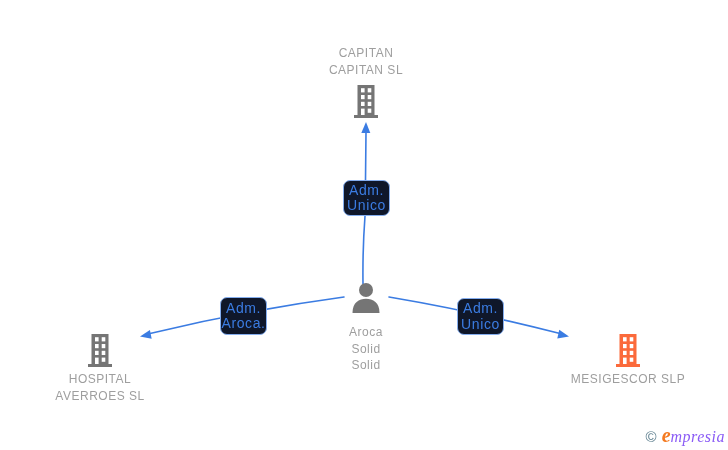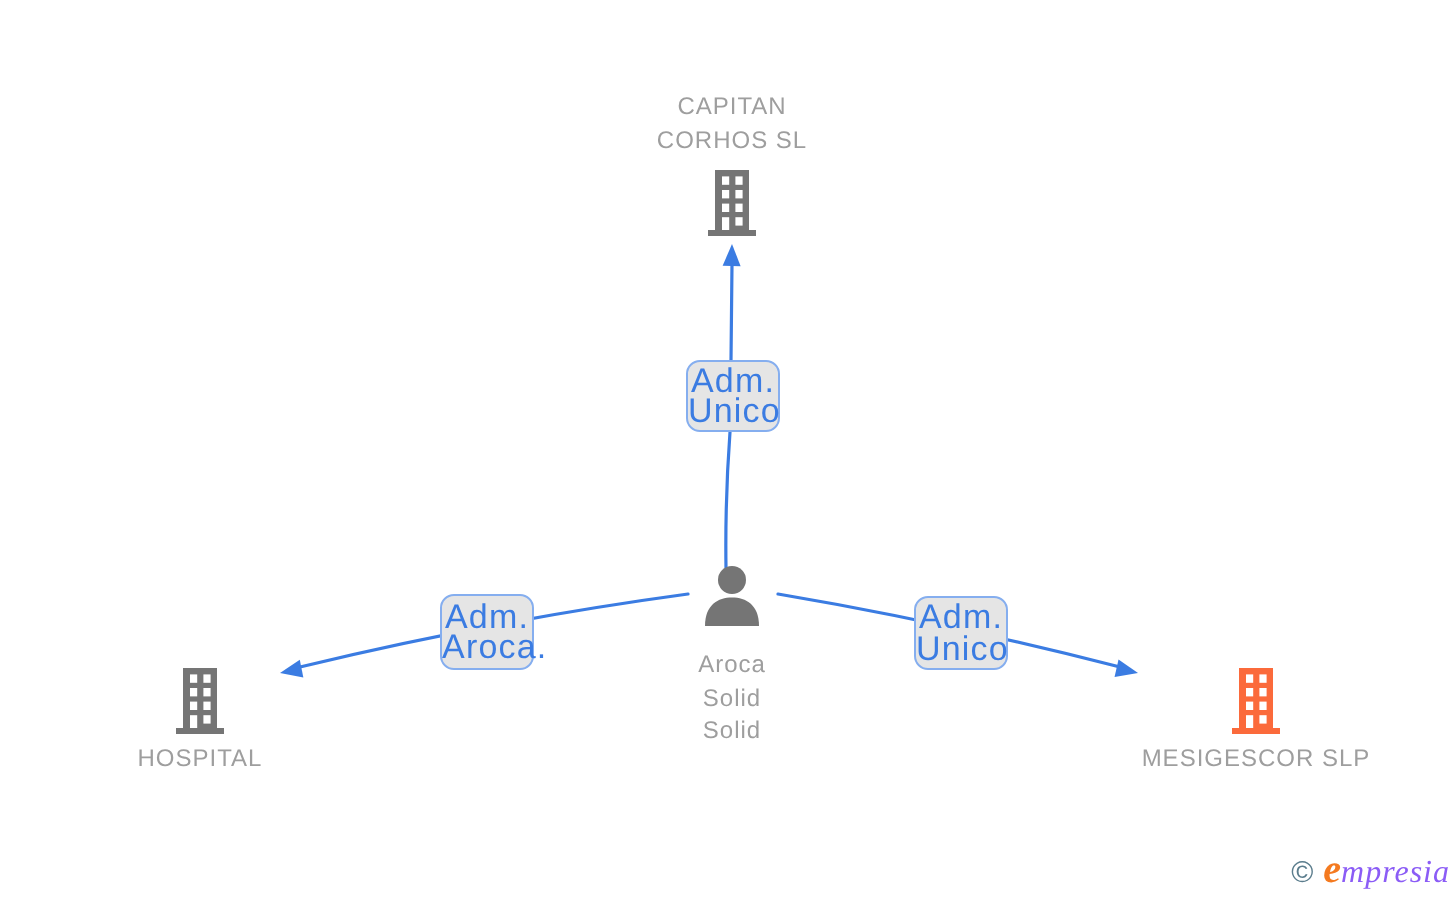--- a/index.html
+++ b/index.html
@@ -7,22 +7,22 @@
     position:relative;width:728px;height:450px;background:#ffffff;overflow:hidden;
     font-family:"Liberation Sans",sans-serif;
   }
   .edges-layer{position:absolute;left:0;top:0;width:728px;height:450px;}
   .node-label{
     position:absolute;text-align:center;color:#9e9e9e;font-size:12px;line-height:16.5px;
     letter-spacing:0.5px;white-space:nowrap;
   }
   .node-icon{position:absolute;cursor:pointer;}
   .edge-label{
-    position:absolute;background:#e5e5e5;border:1.5px solid #85aeef;border-radius:7px;
-    color:#3b7ce2;font-size:17px;line-height:15.5px;letter-spacing:0.6px;text-align:center;
+    position:absolute;background:#0f172a;border:1.5px solid #85aeef;border-radius:7px;
+    color:#3b7ce2;font-size:14px;line-height:15.5px;letter-spacing:0.6px;text-align:center;
     display:flex;flex-direction:column;justify-content:center;cursor:pointer;
   }
   .logo{
     position:absolute;right:3px;bottom:3px;display:flex;align-items:baseline;cursor:pointer;
     font-family:"Liberation Serif",serif;
   }
   .logo .copy{color:#5b7d8d;font-size:15px;margin-right:5px;font-family:"Liberation Sans",sans-serif;}
   .logo .brand-e{color:#f47a20;font-size:20px;font-style:italic;font-weight:bold;}
   .logo .brand-rest{color:#8b5cf6;font-size:16px;font-style:italic;letter-spacing:0.5px;}
 </style>
@@ -40,21 +40,21 @@
     </g>
     <g fill="#3b7ce2" stroke="none">
       <path d="M 0 0 L -11 -4.5 L -11 4.5 Z" transform="translate(366,122) rotate(-89)"></path>
       <path d="M 0 0 L -11 -4.5 L -11 4.5 Z" transform="translate(140,336.5) rotate(168.6)"></path>
       <path d="M 0 0 L -11 -4.5 L -11 4.5 Z" transform="translate(569,336.5) rotate(12.7)"></path>
     </g>
   </svg>
 
   <div class="node-label" style="left:286px;top:45px;width:160px;">
     <div>CAPITAN</div>
-    <div>CORHOS SL</div>
+    <div>CAPITAN SL</div>
   </div>
   <div class="node-icon" style="left:354px;top:85px;">
     <svg width="24" height="33" viewBox="0 0 24 33">
       <rect x="3.5" y="0" width="17" height="30" fill="#757575"></rect>
       <rect x="0" y="30" width="24" height="3" fill="#757575"></rect>
       <g fill="#ffffff">
         <rect x="7" y="3.2" width="3.6" height="4.2"></rect>
           <rect x="13.7" y="3.2" width="3.6" height="4.2"></rect>
         <rect x="7" y="10" width="3.6" height="4.2"></rect>
           <rect x="13.7" y="10" width="3.6" height="4.2"></rect>
@@ -89,20 +89,21 @@
           <rect x="13.7" y="10" width="3.6" height="4.2"></rect>
         <rect x="7" y="16.8" width="3.6" height="4.2"></rect>
           <rect x="13.7" y="16.8" width="3.6" height="4.2"></rect>
         <rect x="7" y="23.6" width="3.6" height="6.4"></rect>
           <rect x="13.7" y="23.6" width="3.6" height="4.2"></rect>
       </g>
     </svg>
   </div>
   <div class="node-label" style="left:20px;top:371px;width:160px;text-align:center;">
     <div>HOSPITAL</div>
+    <div>AVERROES SL</div>
   </div>
 
   <div class="node-icon" style="left:616px;top:334px;">
     <svg width="24" height="33" viewBox="0 0 24 33">
       <rect x="3.5" y="0" width="17" height="30" fill="#fb6a3b"></rect>
       <rect x="0" y="30" width="24" height="3" fill="#fb6a3b"></rect>
       <g fill="#ffffff">
         <rect x="7" y="3.2" width="3.6" height="4.2"></rect>
           <rect x="13.7" y="3.2" width="3.6" height="4.2"></rect>
         <rect x="7" y="10" width="3.6" height="4.2"></rect>

